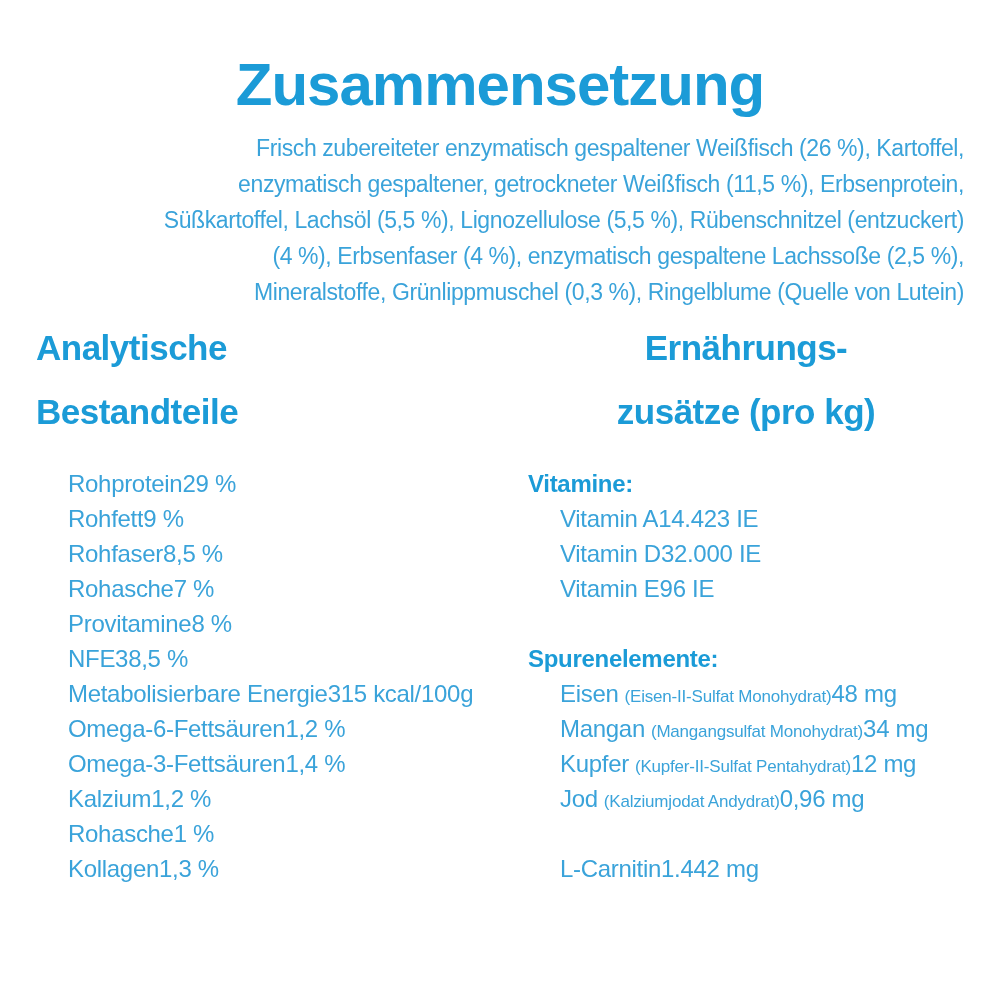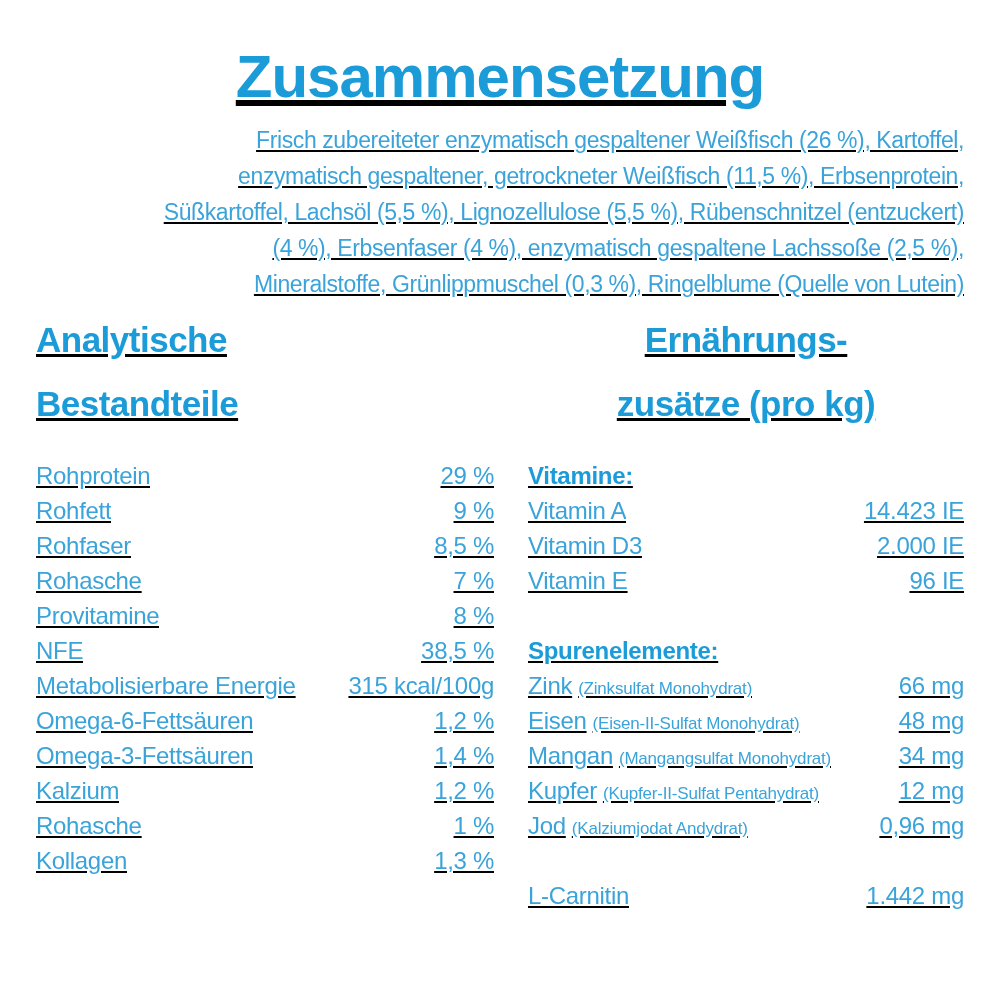--- a/index.html
+++ b/index.html
@@ -10,22 +10,21 @@
   html, body { margin: 0; padding: 0; background: #ffffff; }
   body {
     width: 1000px;
     height: 1000px;
     font-family: "Liberation Sans", sans-serif;
     overflow: hidden;
   }
   .page {
     width: 1000px;
     height: 1000px;
-    padding: 8px 36px;
-    text-decoration: underline;
+    padding: 16px 36px;
   }
   .title {
     margin: 0;
     padding-top: 36px;
     text-align: center;
     font-size: 60px;
     line-height: 66px;
     font-weight: 700;
     letter-spacing: -1px;
     color: var(--accent);
@@ -53,27 +52,27 @@
     font-size: 35px;
     line-height: 64px;
     font-weight: 700;
     letter-spacing: -0.5px;
     color: var(--accent);
   }
   .col-heading.right-align { text-align: center; }
   .table { margin-top: 22px; }
   .t-row {
     display: flex;
-    justify-content: space-between;
     height: 35px;
     line-height: 35px;
     font-size: 24px;
     letter-spacing: -0.3px;
     color: var(--text);
     white-space: nowrap;
+    margin-left: 32px;
   }
   .t-row .lbl { overflow: hidden; }
   .t-row .val { text-align: right; }
   .section { margin-top: 35px; }
   .section.first { margin-top: 22px; }
   .section-title {
     height: 35px;
     line-height: 35px;
     font-size: 24px;
     font-weight: 700;
@@ -178,24 +177,20 @@
         </div>
         <div class="t-row">
           <span class="lbl">Vitamin E</span>
           <span class="val">96 IE</span>
         </div>
       </div>
 
       <div class="section">
         <div class="section-title">Spurenelemente:</div>
         <div class="t-row">
-          <span class="lbl"><span>Zink</span><span class="note">(Zinksulfat Monohydrat)</span></span>
-          <span class="val">66 mg</span>
-        </div>
-        <div class="t-row">
           <span class="lbl"><span>Eisen</span><span class="note">(Eisen-II-Sulfat Monohydrat)</span></span>
           <span class="val">48 mg</span>
         </div>
         <div class="t-row">
           <span class="lbl"><span>Mangan</span><span class="note">(Mangangsulfat Monohydrat)</span></span>
           <span class="val">34 mg</span>
         </div>
         <div class="t-row">
           <span class="lbl"><span>Kupfer</span><span class="note">(Kupfer-II-Sulfat Pentahydrat)</span></span>
           <span class="val">12 mg</span>

